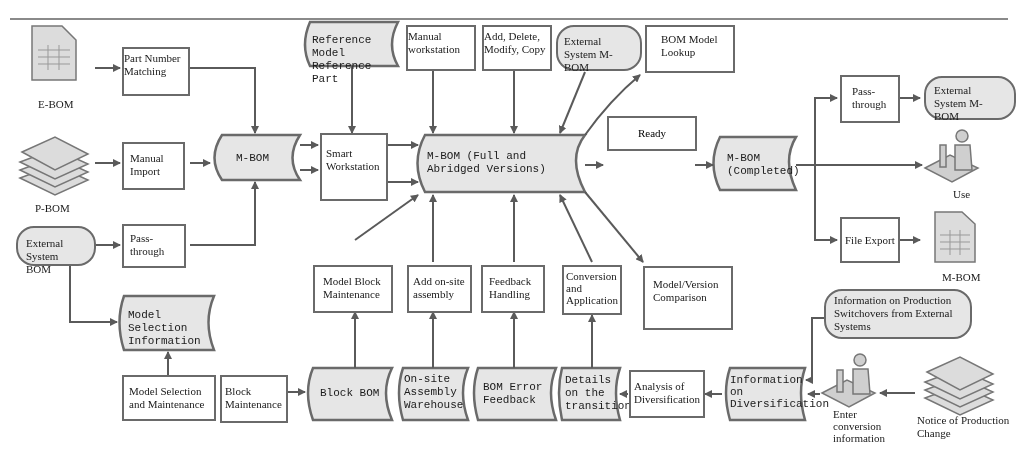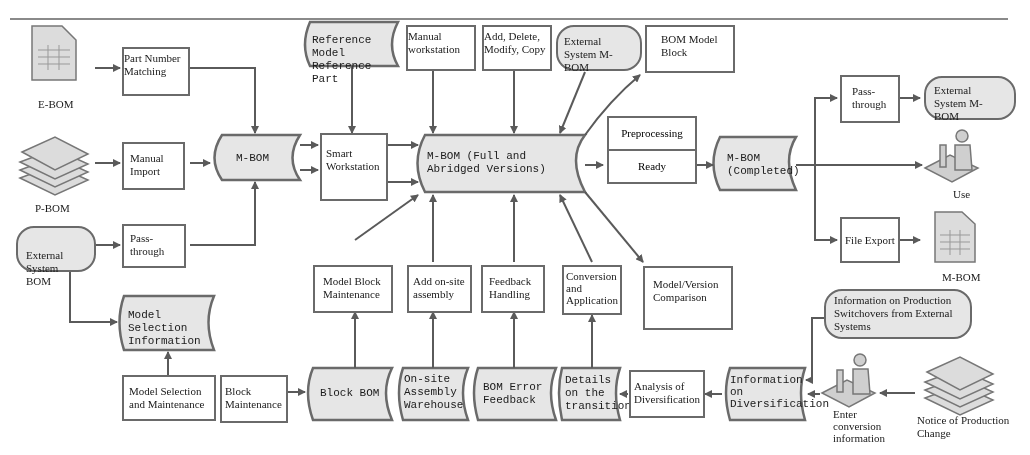--- a/index.html
+++ b/index.html
@@ -126,39 +126,38 @@
   <g stroke="#777" stroke-width="1.5" fill="#cfcfcf">
     <path d="M822,393 L847,380 L875,393 L849,407 Z"></path>
     <rect x="837" y="370" width="6" height="22"></rect>
     <circle cx="860" cy="360" r="6"></circle>
     <path d="M853,369 L868,369 L870,394 L853,394 Z"></path>
   </g>
 </svg>
 
 <div class="lbl" style="left:38px;top:98px;">E-BOM</div>
 <div class="lbl" style="left:35px;top:202px;">P-BOM</div>
-<div class="pill" style="left:16px;top:226px;width:80px;height:40px;padding:21px 8px;">External System BOM</div>
+<div class="pill" style="left:16px;top:226px;width:80px;height:40px;padding:9px 8px;">External System BOM</div>
 
 <div class="box" style="left:122px;top:47px;width:68px;height:49px;">Part Number Matching</div>
 <div class="box" style="left:122px;top:142px;width:63px;height:48px;padding:8px 6px;">Manual Import</div>
 <div class="box" style="left:122px;top:224px;width:64px;height:44px;padding:6px 6px;">Pass-through</div>
 
 <div class="shape-text" style="left:236px;top:152px;">M-BOM</div>
 <div class="box" style="left:320px;top:133px;width:68px;height:68px;padding:12px 4px;">Smart Workstation</div>
 
 <div class="shape-text" style="left:312px;top:34px;width:86px;">Reference Model Reference Part</div>
 <div class="box" style="left:406px;top:25px;width:70px;height:46px;">Manual workstation</div>
 <div class="box" style="left:482px;top:25px;width:70px;height:46px;">Add, Delete, Modify, Copy</div>
 <div class="pill" style="left:556px;top:25px;width:86px;height:46px;padding:8px 6px;">External System M-BOM</div>
-<div class="box" style="left:645px;top:25px;width:90px;height:48px;padding:6px 14px;">BOM Model Block</div>
+<div class="box" style="left:645px;top:25px;width:90px;height:48px;padding:6px 14px;">BOM Model Lookup</div>
 
 <div class="shape-text" style="left:427px;top:150px;width:150px;">M-BOM (Full and Abridged Versions)</div>
 
 <div class="stack" style="left:607px;top:116px;width:90px;">
-  <div class="cell">Preprocessing</div>
   <div class="cell">Ready</div>
 </div>
 
 <div class="shape-text" style="left:727px;top:152px;width:66px;">M-BOM (Completed)</div>
 
 <div class="box" style="left:840px;top:75px;width:60px;height:48px;padding:8px 10px;">Pass-through</div>
 <div class="pill" style="left:924px;top:76px;width:92px;height:44px;padding:6px 8px;">External System M-BOM</div>
 <div class="lbl" style="left:953px;top:188px;">Use</div>
 <div class="box" style="left:840px;top:217px;width:60px;height:46px;padding:15px 3px;">File Export</div>
 <div class="lbl" style="left:942px;top:271px;">M-BOM</div>

